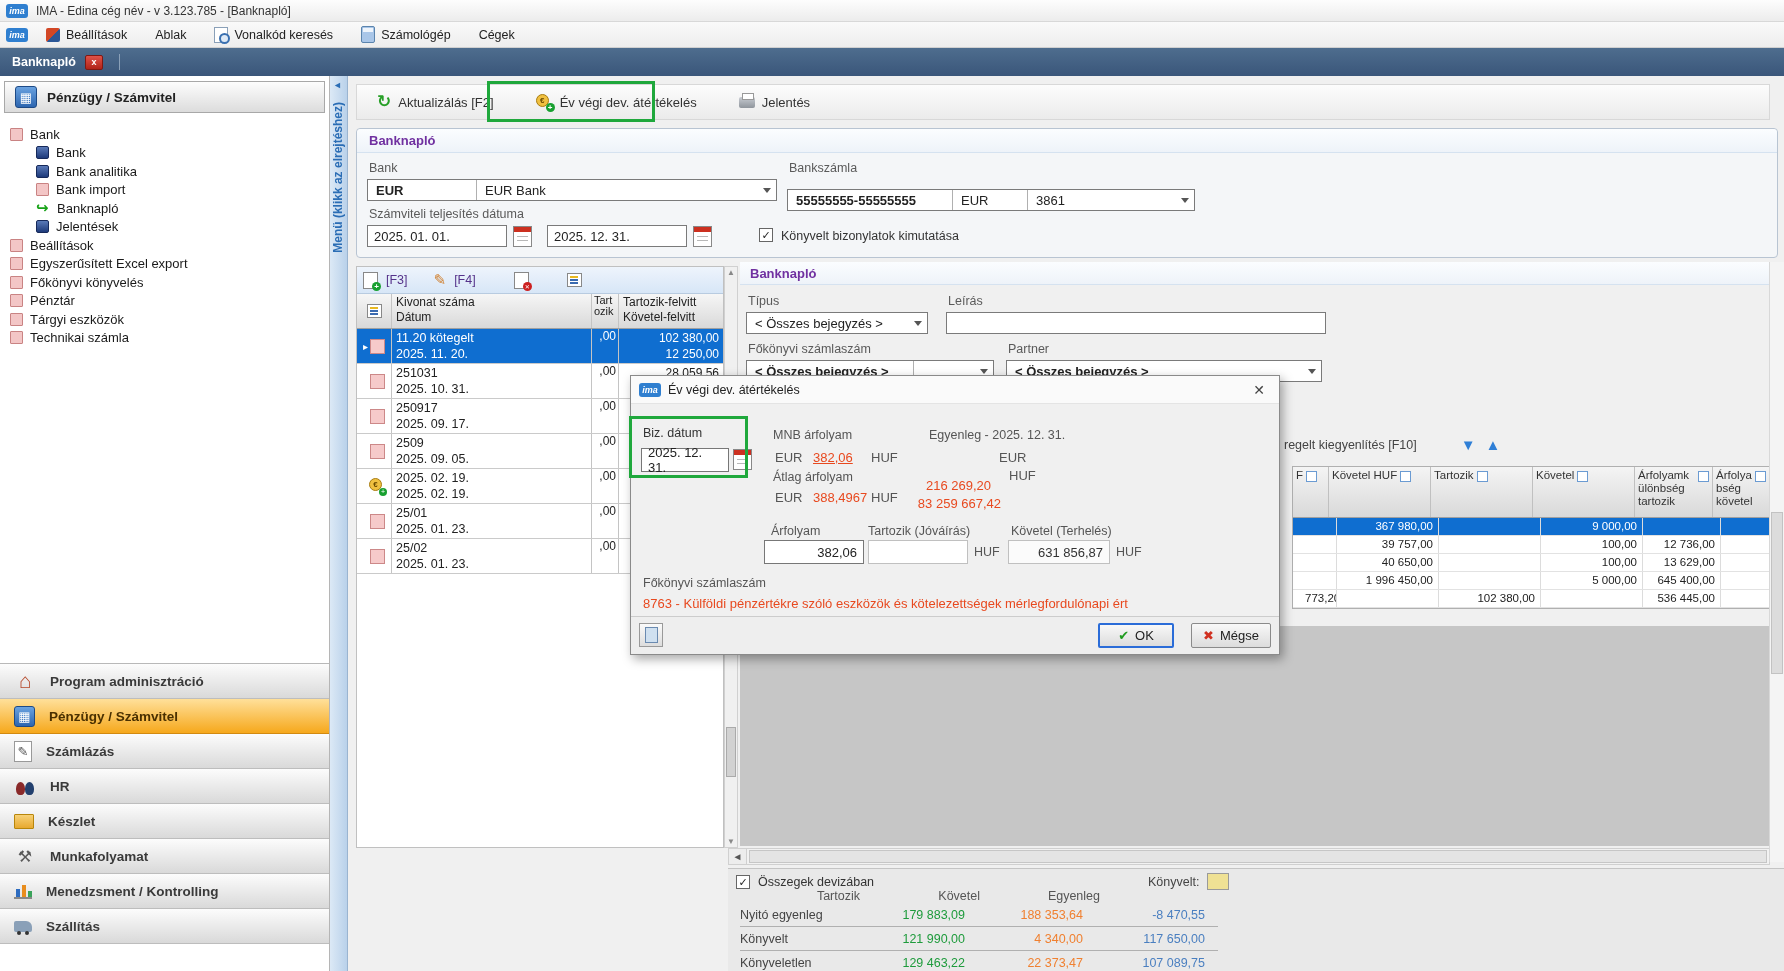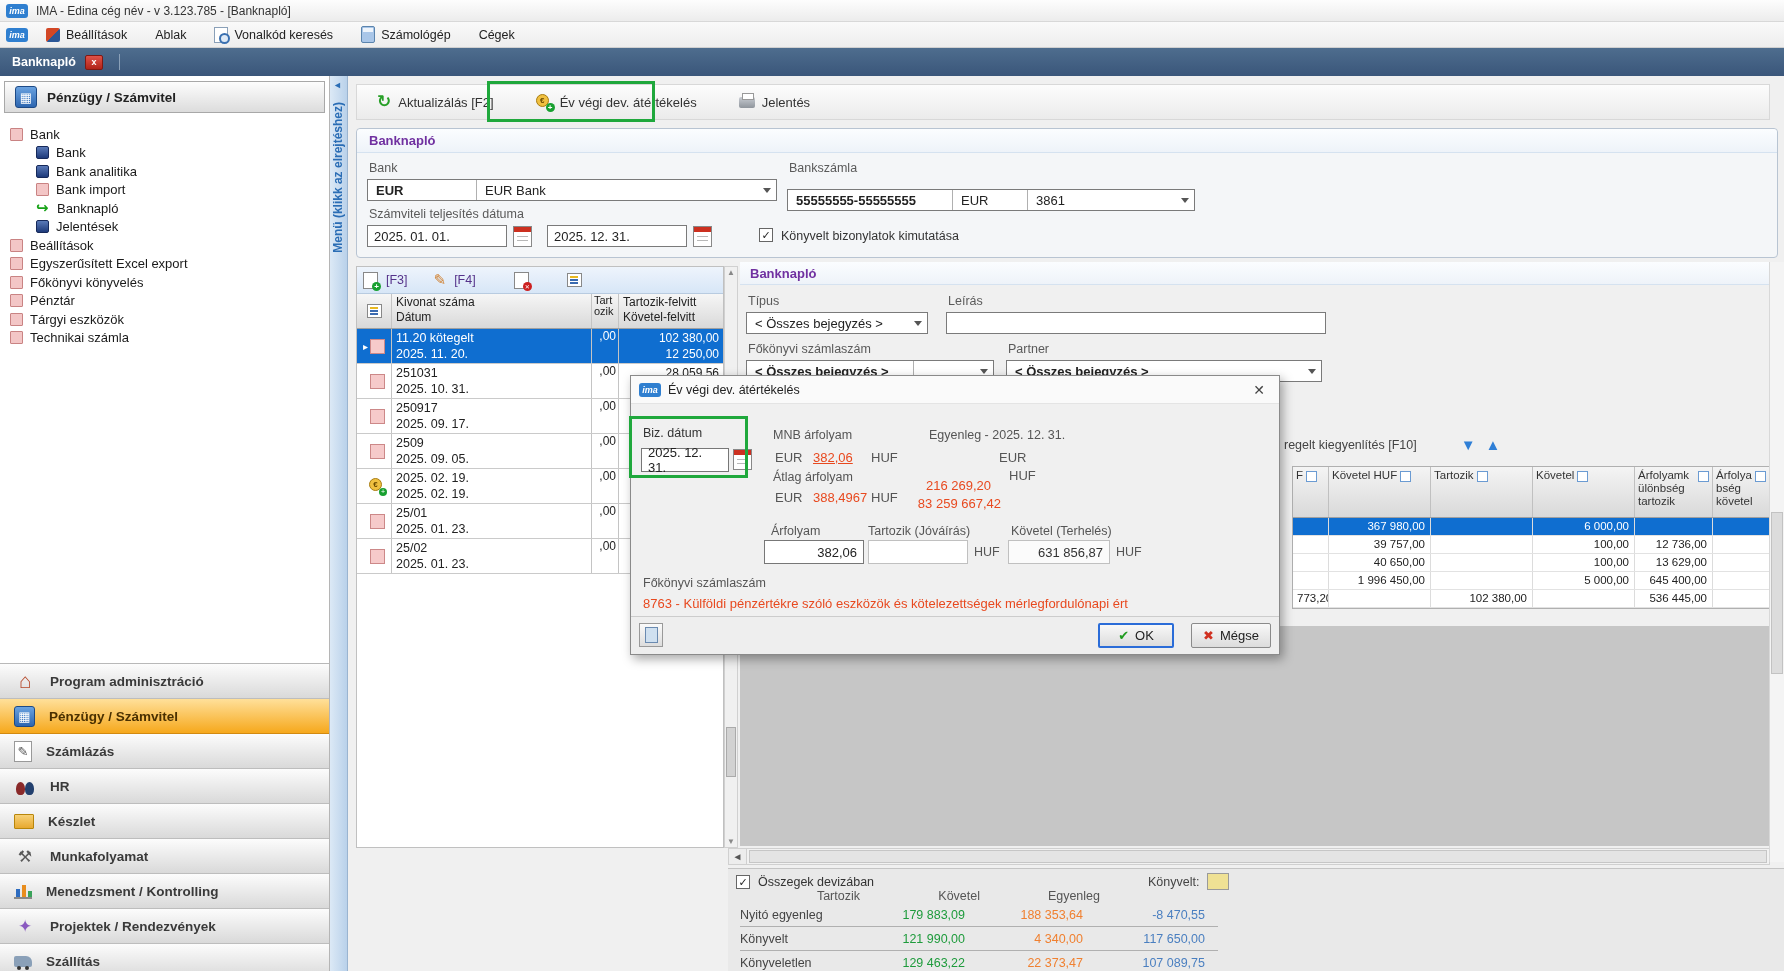--- a/index.html
+++ b/index.html
@@ -197,21 +197,21 @@
   .ent-th .hlbl{overflow:hidden;}
   .ent-hrow .ent-th:nth-of-type(1){width:36px;}
   .ent-hrow .ent-th:nth-of-type(2){width:102px;}
   .ent-hrow .ent-th:nth-of-type(3){width:102px;}
   .ent-hrow .ent-th:nth-of-type(4){width:102px;}
   .ent-hrow .ent-th:nth-of-type(5){width:78px;}
   .ent-hrow .ent-th:nth-of-type(6){flex:1;border-right:none;}
   .ent-row{display:flex;height:17px;border-bottom:1px solid #e2e2e2;font-size:11.5px;background:#fff;}
   .ent-td{box-sizing:border-box;border-right:1px solid #dcdcdc;padding:1px 5px;text-align:right;
     line-height:14px;overflow:hidden;white-space:nowrap;}
-  .ent-row .ent-td:nth-of-type(1){width:36px;padding:1px 4px;}
+  .ent-row .ent-td:nth-of-type(1){width:44px;padding:1px 12px;}
   .ent-row .ent-td:nth-of-type(2){width:102px;}
   .ent-row .ent-td:nth-of-type(3){width:102px;}
   .ent-row .ent-td:nth-of-type(4){width:102px;}
   .ent-row .ent-td:nth-of-type(5){width:78px;}
   .ent-row .ent-td:nth-of-type(6){flex:1;border-right:none;}
   .ent-row.selected{background:#0f6ed0;color:#fff;}
 
   
   .hscroll{position:absolute;left:380px;top:772px;width:1042px;height:17px;background:#f2f2f2;
     border:1px solid #d0d0d0;box-sizing:border-box;display:flex;align-items:stretch;}
@@ -417,24 +417,20 @@
       <div class="module">
         <span class="m-ic ic-tools"></span>
         <span>Munkafolyamat</span>
       </div>
 
       <div class="module">
         <span class="m-ic ic-chart"></span>
         <span>Menedzsment / Kontrolling</span>
       </div>
 
-      <div class="module">
-        <span class="m-ic ic-star"></span>
-        <span>Projektek / Rendezvények</span>
-      </div>
 
       <div class="module">
         <span class="m-ic ic-truck"></span>
         <span>Szállítás</span>
       </div>
     </div>
 </div>
 
 <div class="collapse-strip">
   <span class="collapse-arrow">◄</span>
@@ -689,21 +685,21 @@
             <span class="hlbl">Árfolyamkülö bség követel</span>
             <span class="hsq"></span>
           </span>
         </div>
       <div>
 
           <div class="ent-row selected">
             <span class="ent-td"></span>
             <span class="ent-td">367 980,00</span>
             <span class="ent-td"></span>
-            <span class="ent-td">6 000,00</span>
+            <span class="ent-td">9 000,00</span>
             <span class="ent-td"></span>
             <span class="ent-td"></span>
           </div>
 
 
           <div class="ent-row">
             <span class="ent-td"></span>
             <span class="ent-td">39 757,00</span>
             <span class="ent-td"></span>
             <span class="ent-td">100,00</span>

